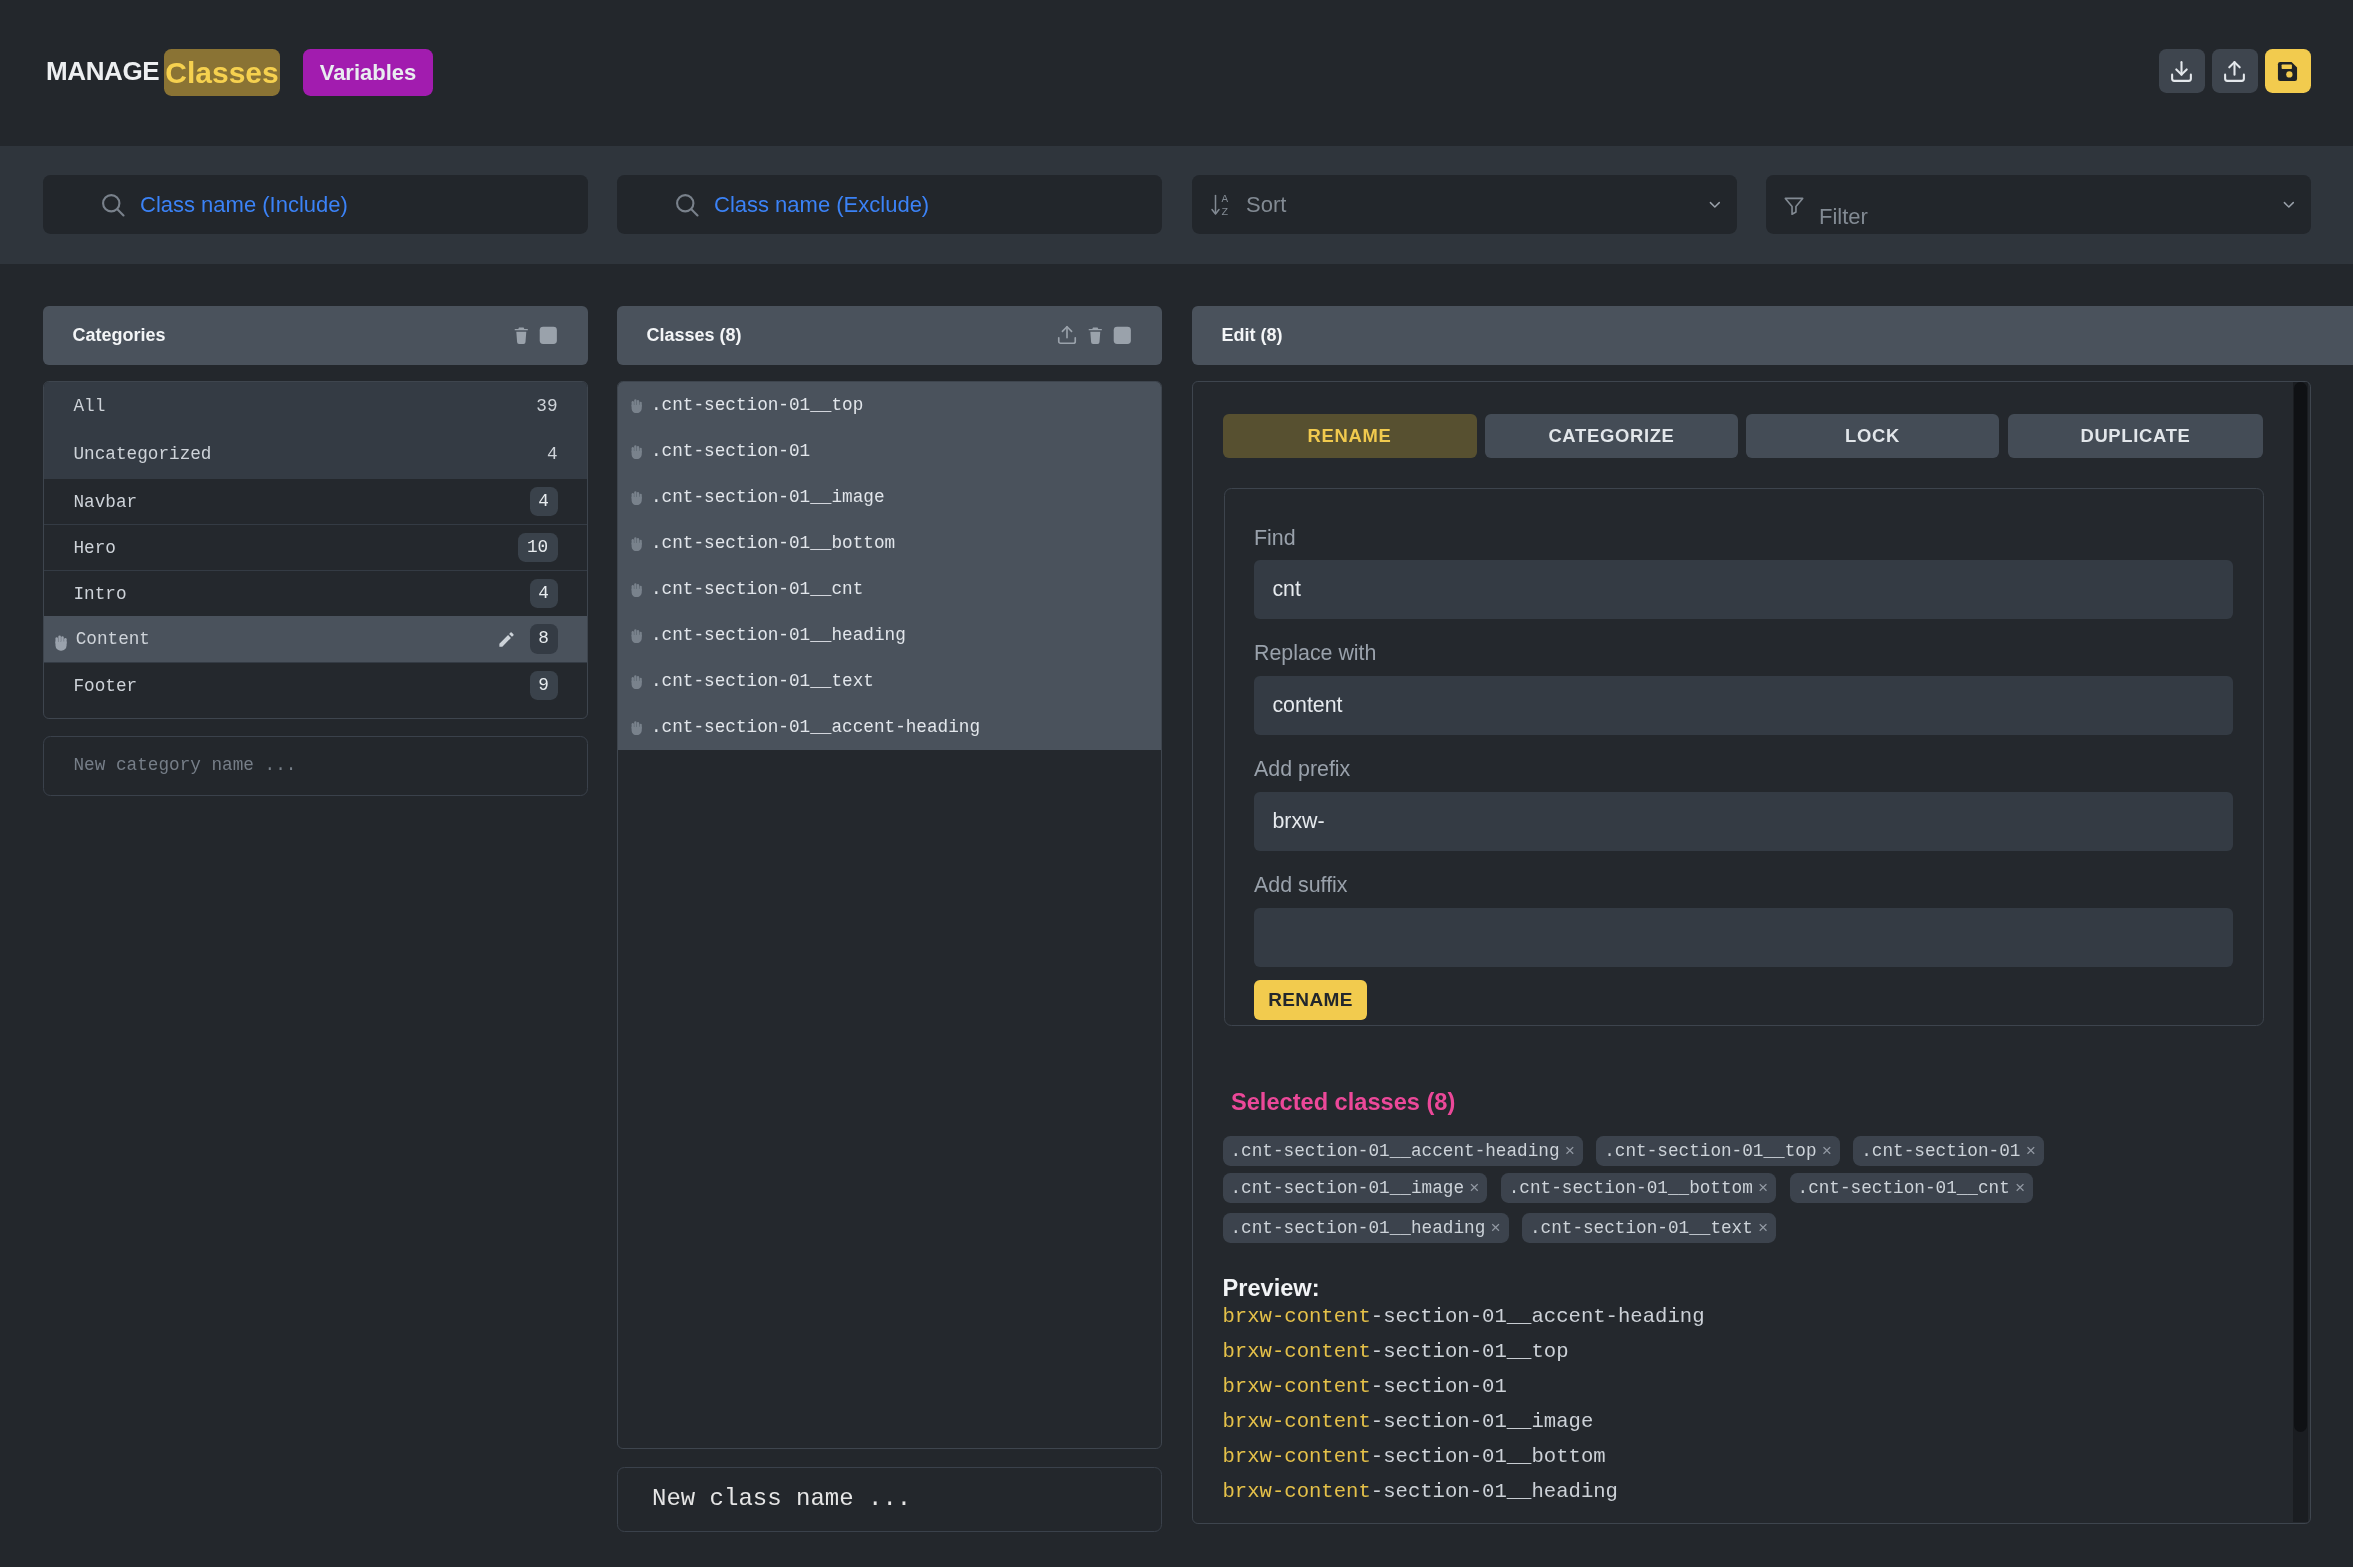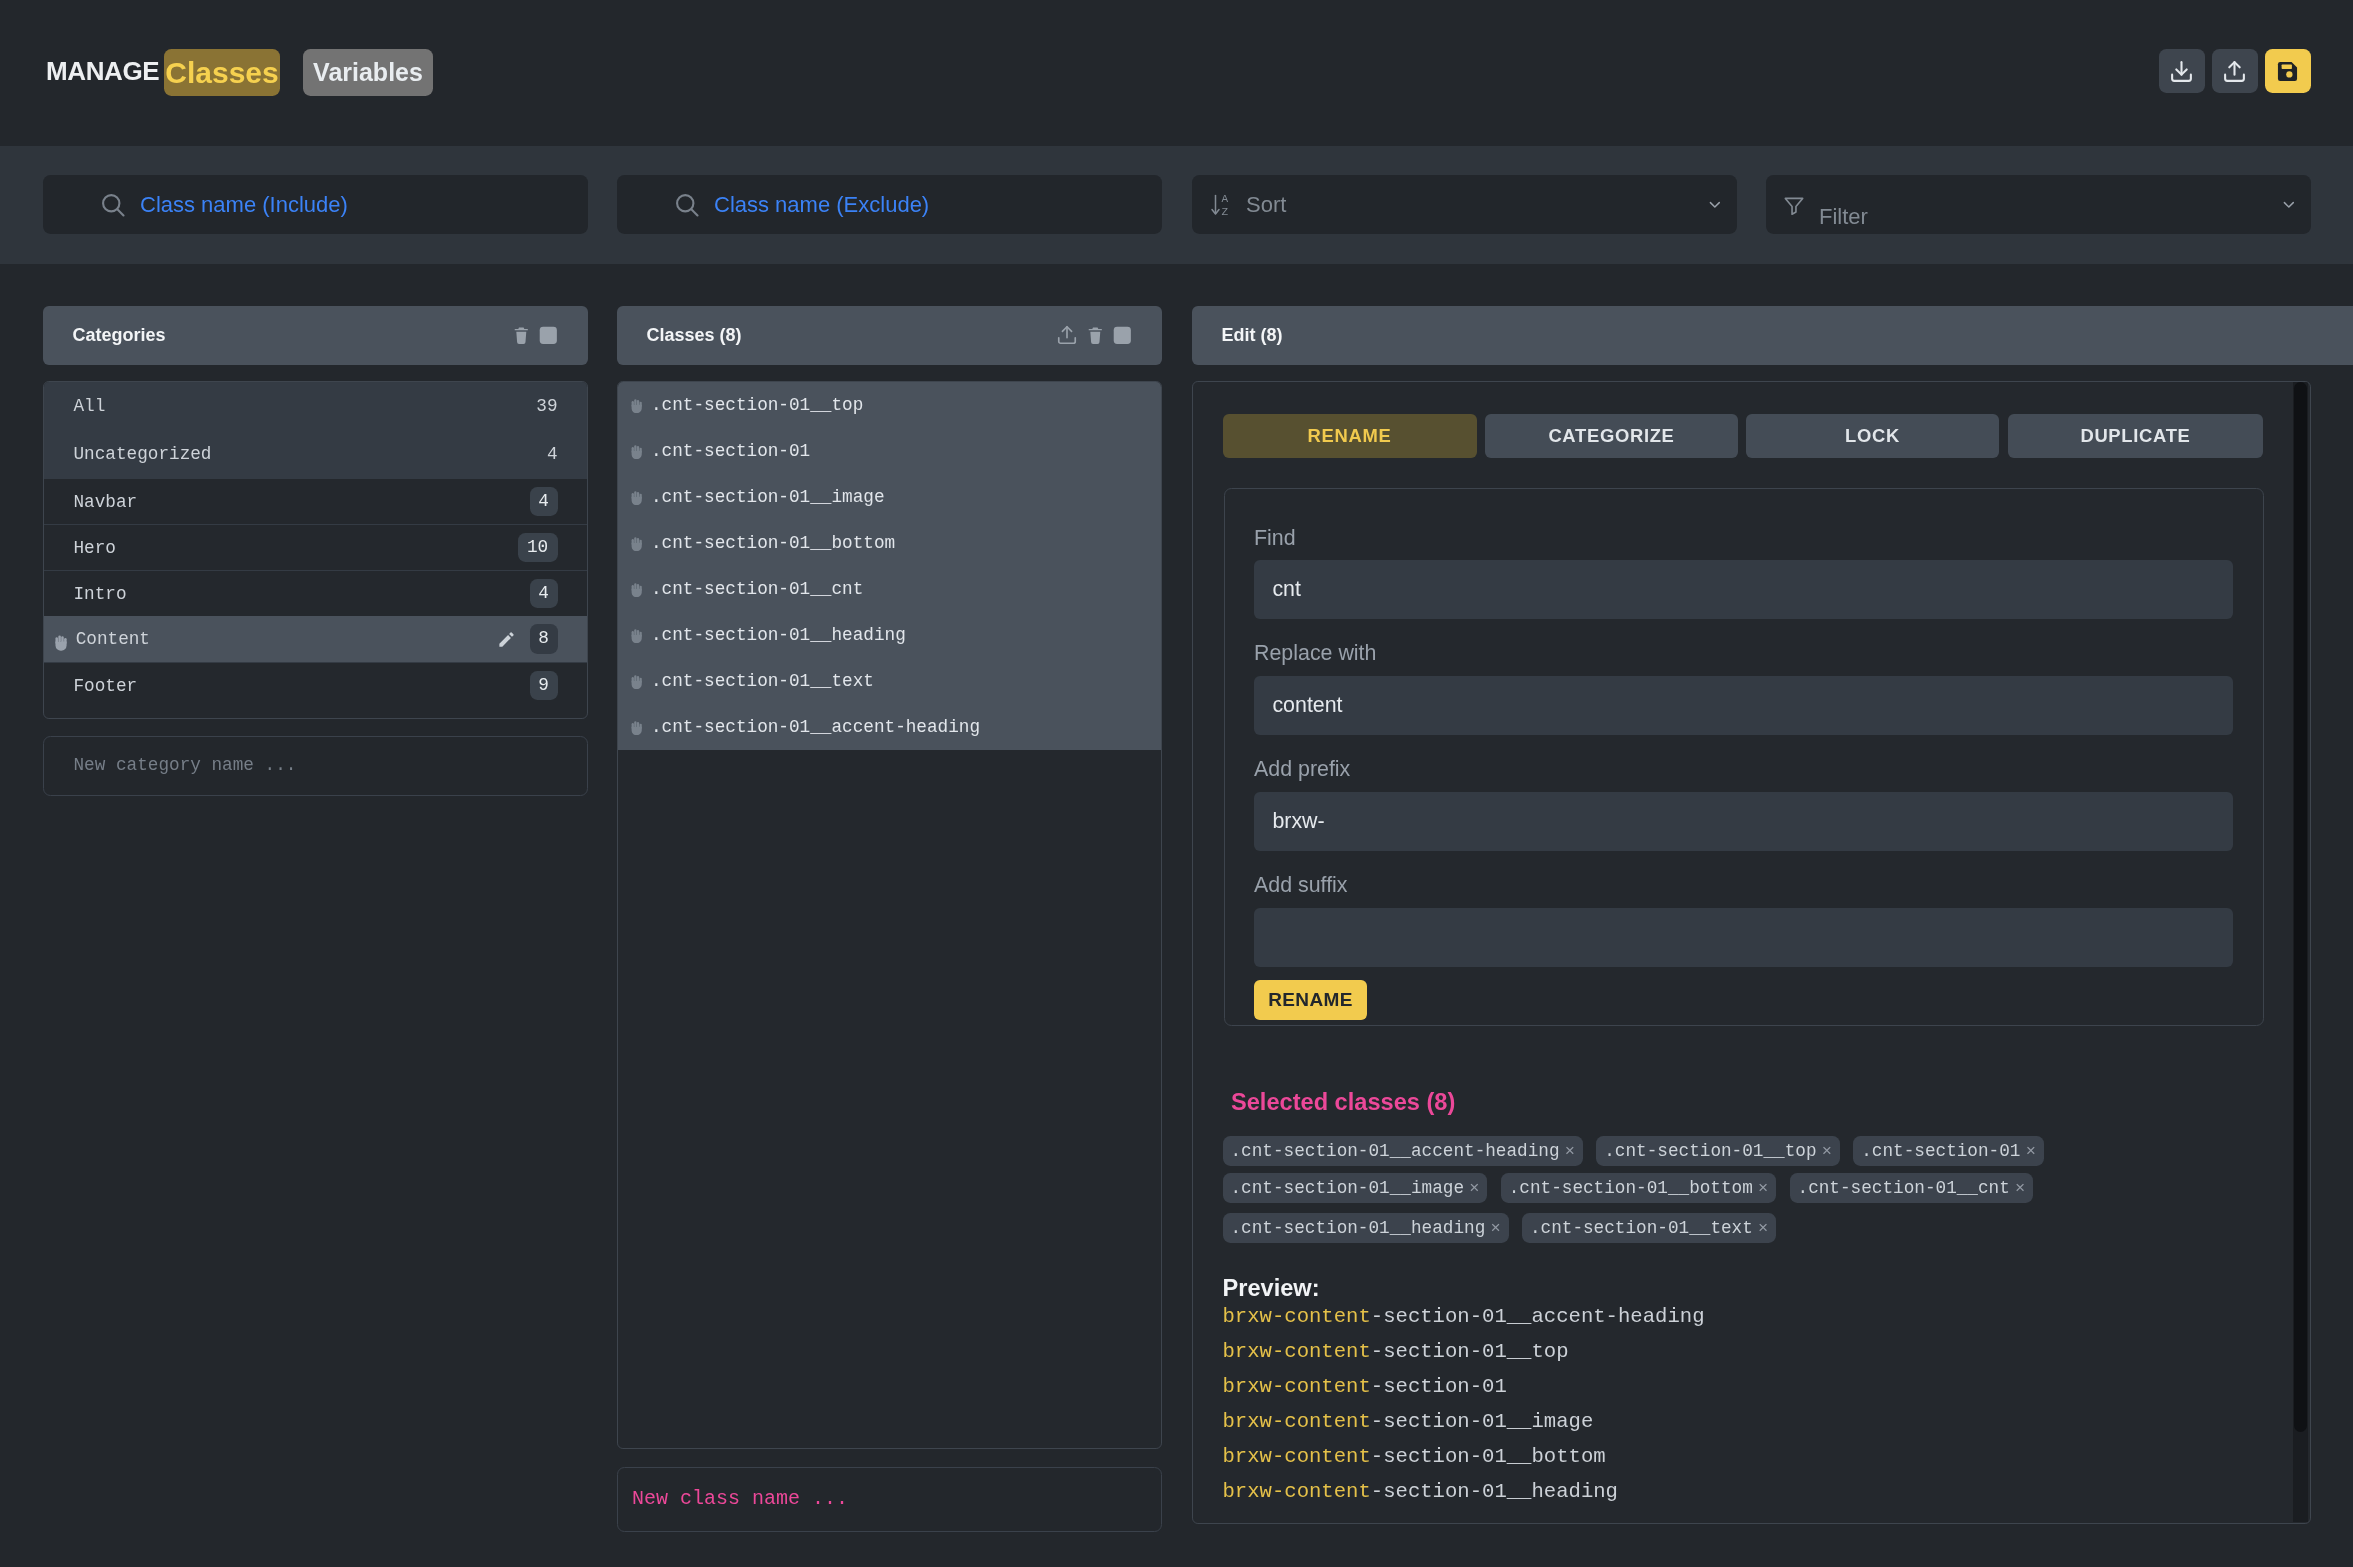--- a/index.html
+++ b/index.html
@@ -26,21 +26,21 @@
   .clsrow{position:relative;height:46px;line-height:46px;background:#4a525c;font-size:17.7px;color:#e2e6eb;padding-left:33px;box-sizing:border-box}
   .hand{position:absolute;left:11.8px;top:15.5px}
 </style>
 </head>
 <body>
 
 <div class="a bar"></div>
 
 <div class="a" style="left:46px;top:56px;font-size:26px;font-weight:bold;color:#edeff1;letter-spacing:-0.4px">MANAGE</div>
 <div class="a btn" style="left:164px;top:49px;width:116px;height:47px;line-height:47px;background:#8a7334;color:#f6d14f;font-size:30px">Classes</div>
-<div class="a btn" style="left:303px;top:49px;width:130px;height:47px;line-height:47px;background:#737373;color:#e9edf0;font-size:25px">Variables</div>
+<div class="a btn" style="left:303px;top:49px;width:130px;height:47px;line-height:47px;background:#a21caf;color:#e9edf0;font-size:22px">Variables</div>
 
 <div class="a btn" style="left:2159px;top:49px;width:46px;height:44px;background:#3e454e">
   <svg class="a" style="left:10.3px;top:9.6px" width="25" height="25" viewBox="0 0 24 24" fill="none" stroke="#e4e8ec" stroke-width="2" stroke-linecap="round" stroke-linejoin="round">
       <path d="M21 15v4a2 2 0 0 1-2 2H5a2 2 0 0 1-2-2v-4"></path>
       <path d="M7 10l5 5 5-5"></path>
       <path d="M12 15V3"></path>
     </svg>
 </div>
 <div class="a btn" style="left:2212px;top:49px;width:46px;height:44px;background:#3e454e">
   <svg class="a" style="left:10.3px;top:9.6px" width="25" height="25" viewBox="0 0 24 24" fill="none" stroke="#e4e8ec" stroke-width="2" stroke-linecap="round" stroke-linejoin="round">
@@ -191,21 +191,21 @@
         <path d="M1.5 10h15.1v5.5a7.2 7.2 0 0 1-7.5 7 7.2 7.2 0 0 1-7.6-7z"></path>
       </svg>.cnt-section-01__text</div>
   <div class="clsrow"><svg class="hand" width="13.3" height="15.5" viewBox="0 0 18 23" fill="#79828c">
         <rect x="1.5" y="4.5" width="3.4" height="9" rx="1.7"></rect>
         <rect x="5.4" y="2" width="3.4" height="9" rx="1.7"></rect>
         <rect x="9.3" y="3" width="3.4" height="9" rx="1.7"></rect>
         <rect x="13.2" y="5.5" width="3.4" height="8" rx="1.7"></rect>
         <path d="M1.5 10h15.1v5.5a7.2 7.2 0 0 1-7.5 7 7.2 7.2 0 0 1-7.6-7z"></path>
       </svg>.cnt-section-01__accent-heading</div>
 </div>
-<div class="a inp2 mono" style="left:617px;top:1467px;width:545px;height:65px;font-size:20px;color:#ec4899;line-height:62px;padding-left:14px">New class name ...</div>
+<div class="a inp2 mono" style="left:617px;top:1467px;width:545px;height:65px;font-size:24px;color:#e5e5e5;line-height:62px;padding-left:34px">New class name ...</div>
 
 <div class="a cont" style="left:1192px;top:381px;width:1119px;height:1143px">
   <div class="tab" style="left:29.5px;width:254px;background:#575030;color:#f1ca4e">RENAME</div>
   <div class="tab" style="left:292px;width:253px">CATEGORIZE</div>
   <div class="tab" style="left:553px;width:253px">LOCK</div>
   <div class="tab" style="left:815px;width:255px">DUPLICATE</div>
 
   <div class="a" style="left:31px;top:106px;width:1040px;height:538px;border:1.5px solid #3d444d;border-radius:7.4px;box-sizing:border-box">
     <div class="lbl" style="left:29px;top:37px">Find</div>
     <div class="einp" style="left:29px;top:71px;width:979px">cnt</div>

